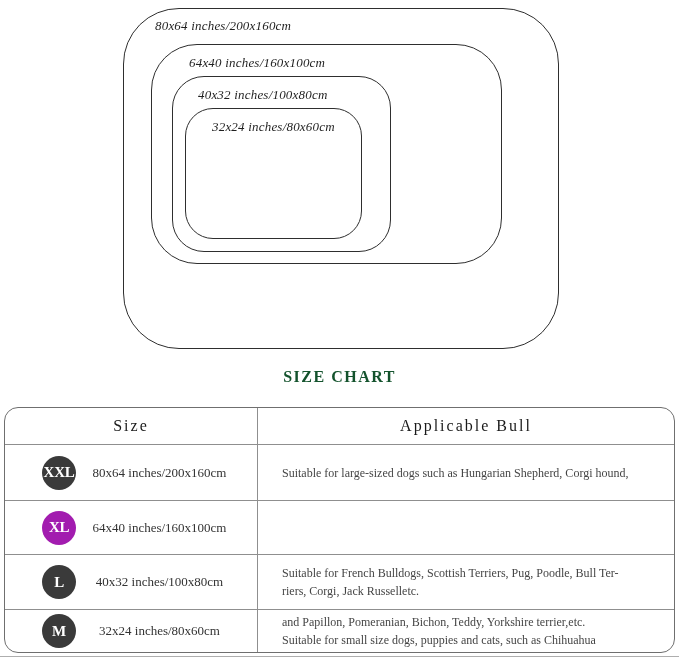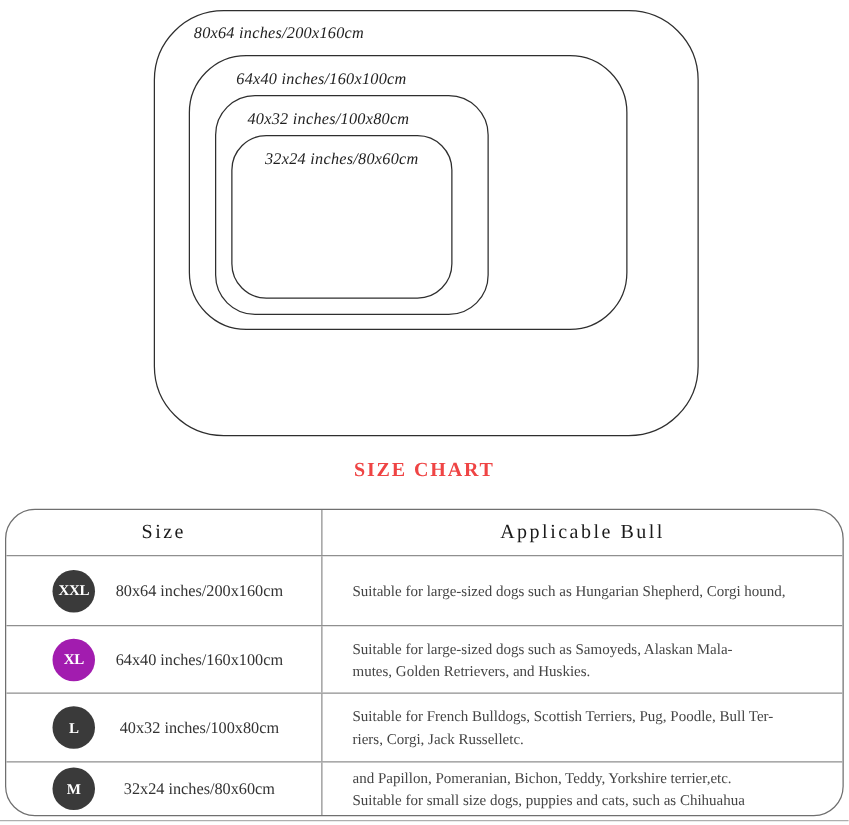--- a/index.html
+++ b/index.html
@@ -19,47 +19,47 @@
     position:absolute;font-style:italic;font-size:13px;color:#1f1f1f;
     white-space:nowrap;letter-spacing:0.2px;
   }
   .rect-0 .rect-label{left:31px;top:9px;}
   .rect-1 .rect-label{left:37px;top:10px;}
   .rect-2 .rect-label{left:25px;top:10px;}
   .rect-3 .rect-label{left:26px;top:10px;}
   
   .title{
     position:absolute;left:0;top:368px;width:679px;margin:0;
-    text-align:center;font-size:16px;font-weight:bold;color:#ef4444;
+    text-align:center;font-size:16px;font-weight:bold;color:#14532d;
     letter-spacing:1.5px;
   }
   
   .size-table{
     position:absolute;left:4px;top:407px;width:669px;height:244px;
-    border:1px solid #6f6f6f;border-radius:24px;overflow:hidden;
+    border:1px solid #6f6f6f;border-radius:14px;overflow:hidden;
     display:flex;flex-direction:column;background:#fff;
   }
   .trow{display:flex;flex-direction:row;width:100%;box-sizing:border-box;}
   .trow + .trow{border-top:1px solid #8f8f8f;}
   .trow:nth-child(1){height:36px;}
   .trow:nth-child(2){height:56px;}
   .trow:nth-child(3){height:54px;}
   .trow:nth-child(4){height:55px;}
   .trow:nth-child(5){flex:1;}
   .cell{box-sizing:border-box;}
   .size-col{width:253px;flex:0 0 253px;border-right:1px solid #8f8f8f;}
   .type-col{flex:1;}
   .header-cell{
     display:flex;align-items:center;justify-content:center;
     font-size:16px;color:#1a1a1a;letter-spacing:2px;font-weight:normal;
   }
   .size-cell{display:flex;align-items:center;}
   .badge{
     margin-left:37px;width:34px;height:34px;border-radius:50%;
-    background:#3a3a3a;color:#fff;font-weight:bold;font-size:12px;
+    background:#3a3a3a;color:#fff;font-weight:bold;font-size:15px;
     display:flex;align-items:center;justify-content:center;
     letter-spacing:-0.3px;flex:0 0 34px;
   }
   .size-text{
     flex:1;text-align:center;font-size:13px;color:#333;padding-right:14px;
   }
   .desc{
     display:flex;flex-direction:column;justify-content:center;
     padding-left:24px;padding-right:10px;
     font-size:12px;line-height:1.5;color:#454545;
@@ -108,24 +108,20 @@
       <div class="cell type-col desc">
         <div>Suitable for large-sized dogs such as Hungarian Shepherd, Corgi hound,</div>
       </div>
     </div>
 
     <div class="trow">
       <div class="cell size-col size-cell">
         <span class="badge" style="background: #a21caf; color: rgb(255, 255, 255);">XL</span>
         <span class="size-text">64x40 inches/160x100cm</span>
       </div>
-      <div class="cell type-col desc">
-        <div>Suitable for large-sized dogs such as Samoyeds, Alaskan Mala-</div>
-        <div>mutes, Golden Retrievers, and Huskies.</div>
-      </div>
     </div>
 
     <div class="trow">
       <div class="cell size-col size-cell">
         <span class="badge" style="background: rgb(58, 58, 58); color: rgb(255, 255, 255);">L</span>
         <span class="size-text">40x32 inches/100x80cm</span>
       </div>
       <div class="cell type-col desc">
         <div>Suitable for French Bulldogs, Scottish Terriers, Pug, Poodle, Bull Ter-</div>
         <div>riers, Corgi, Jack Russelletc.</div>

